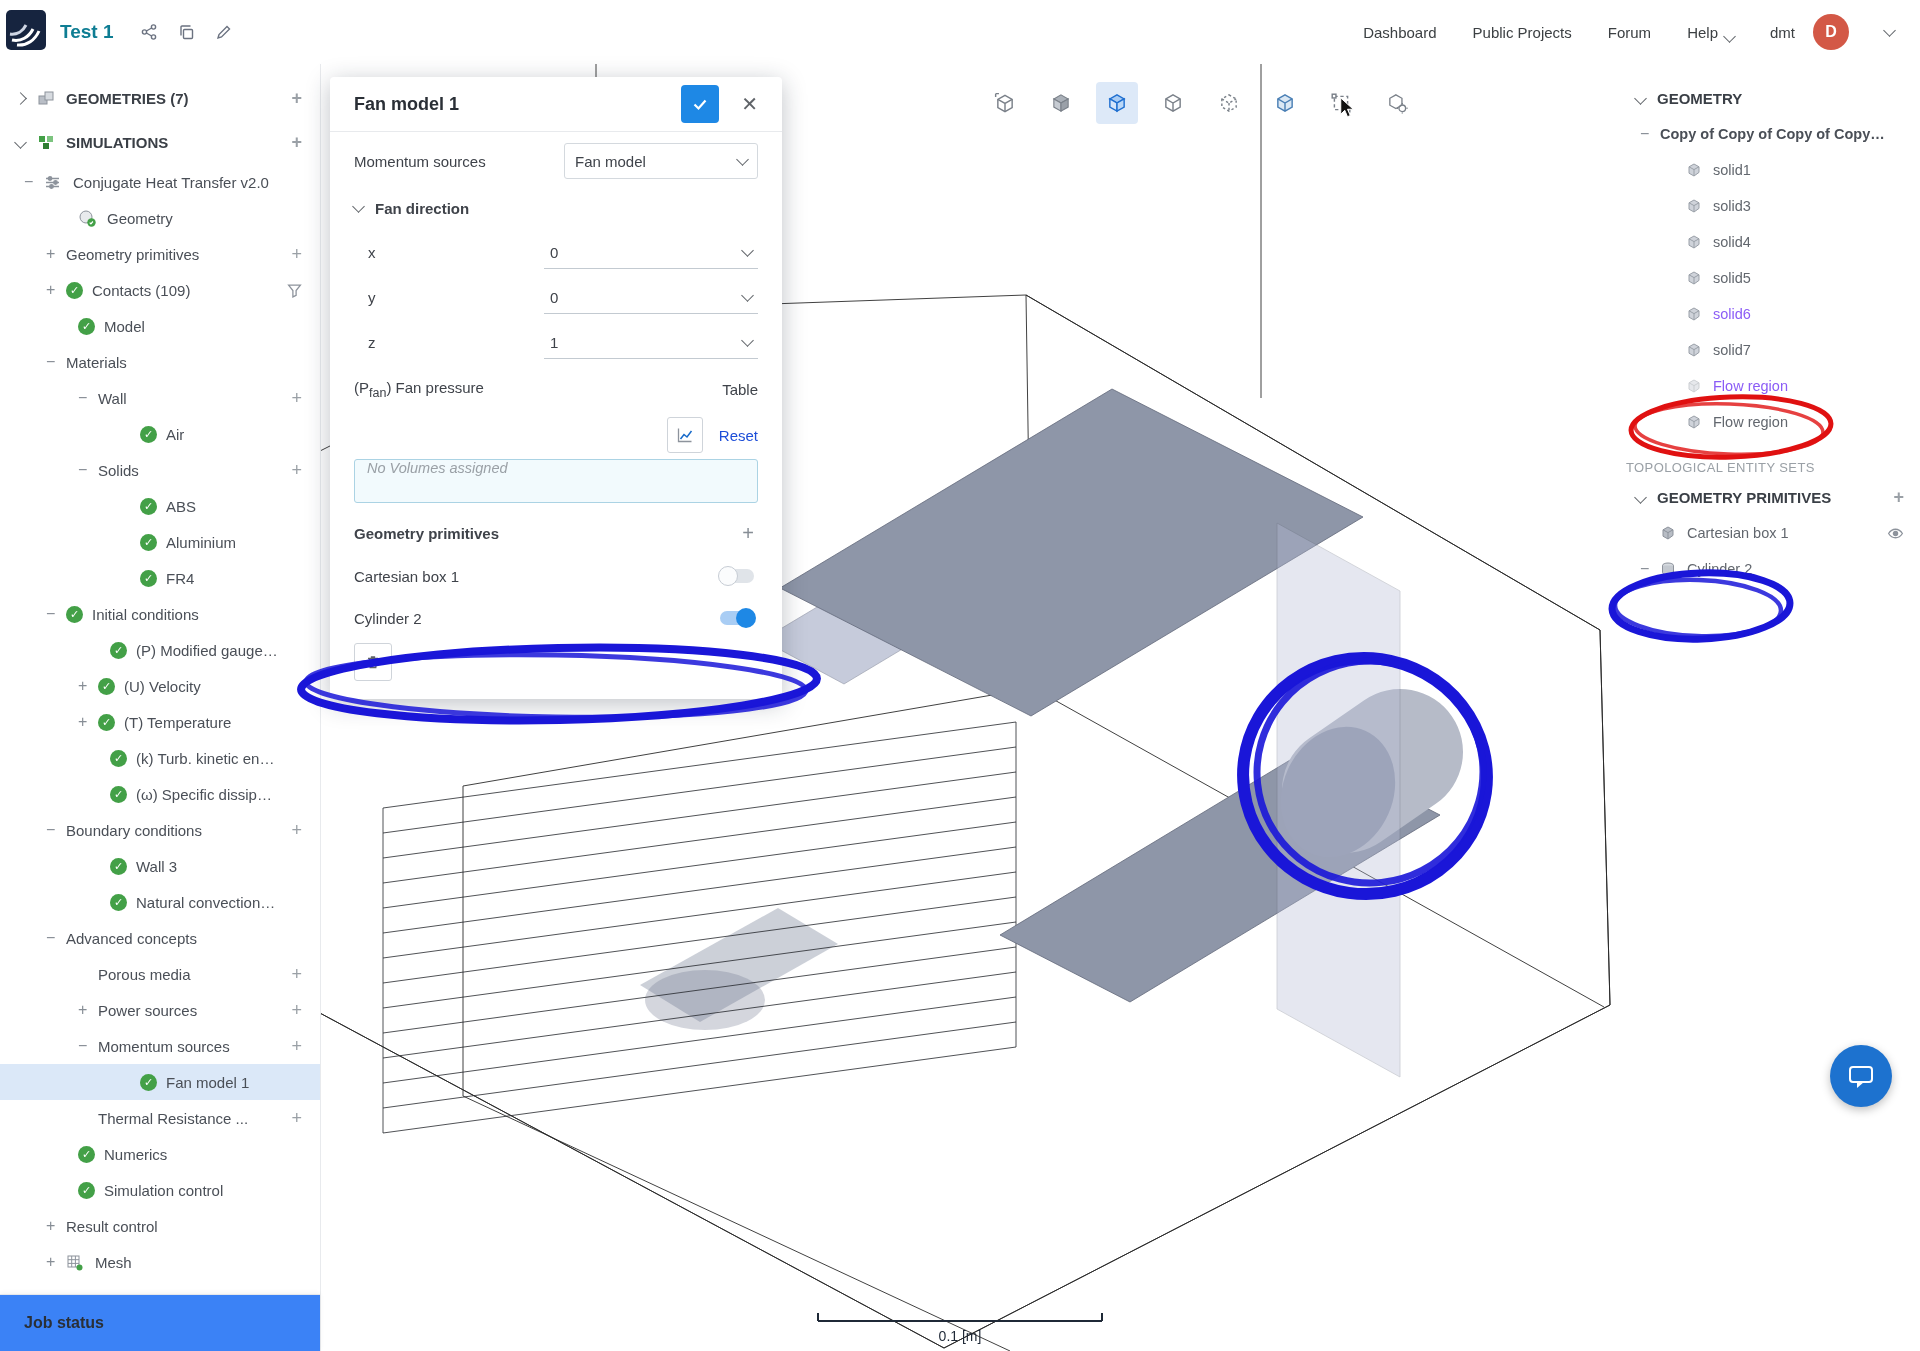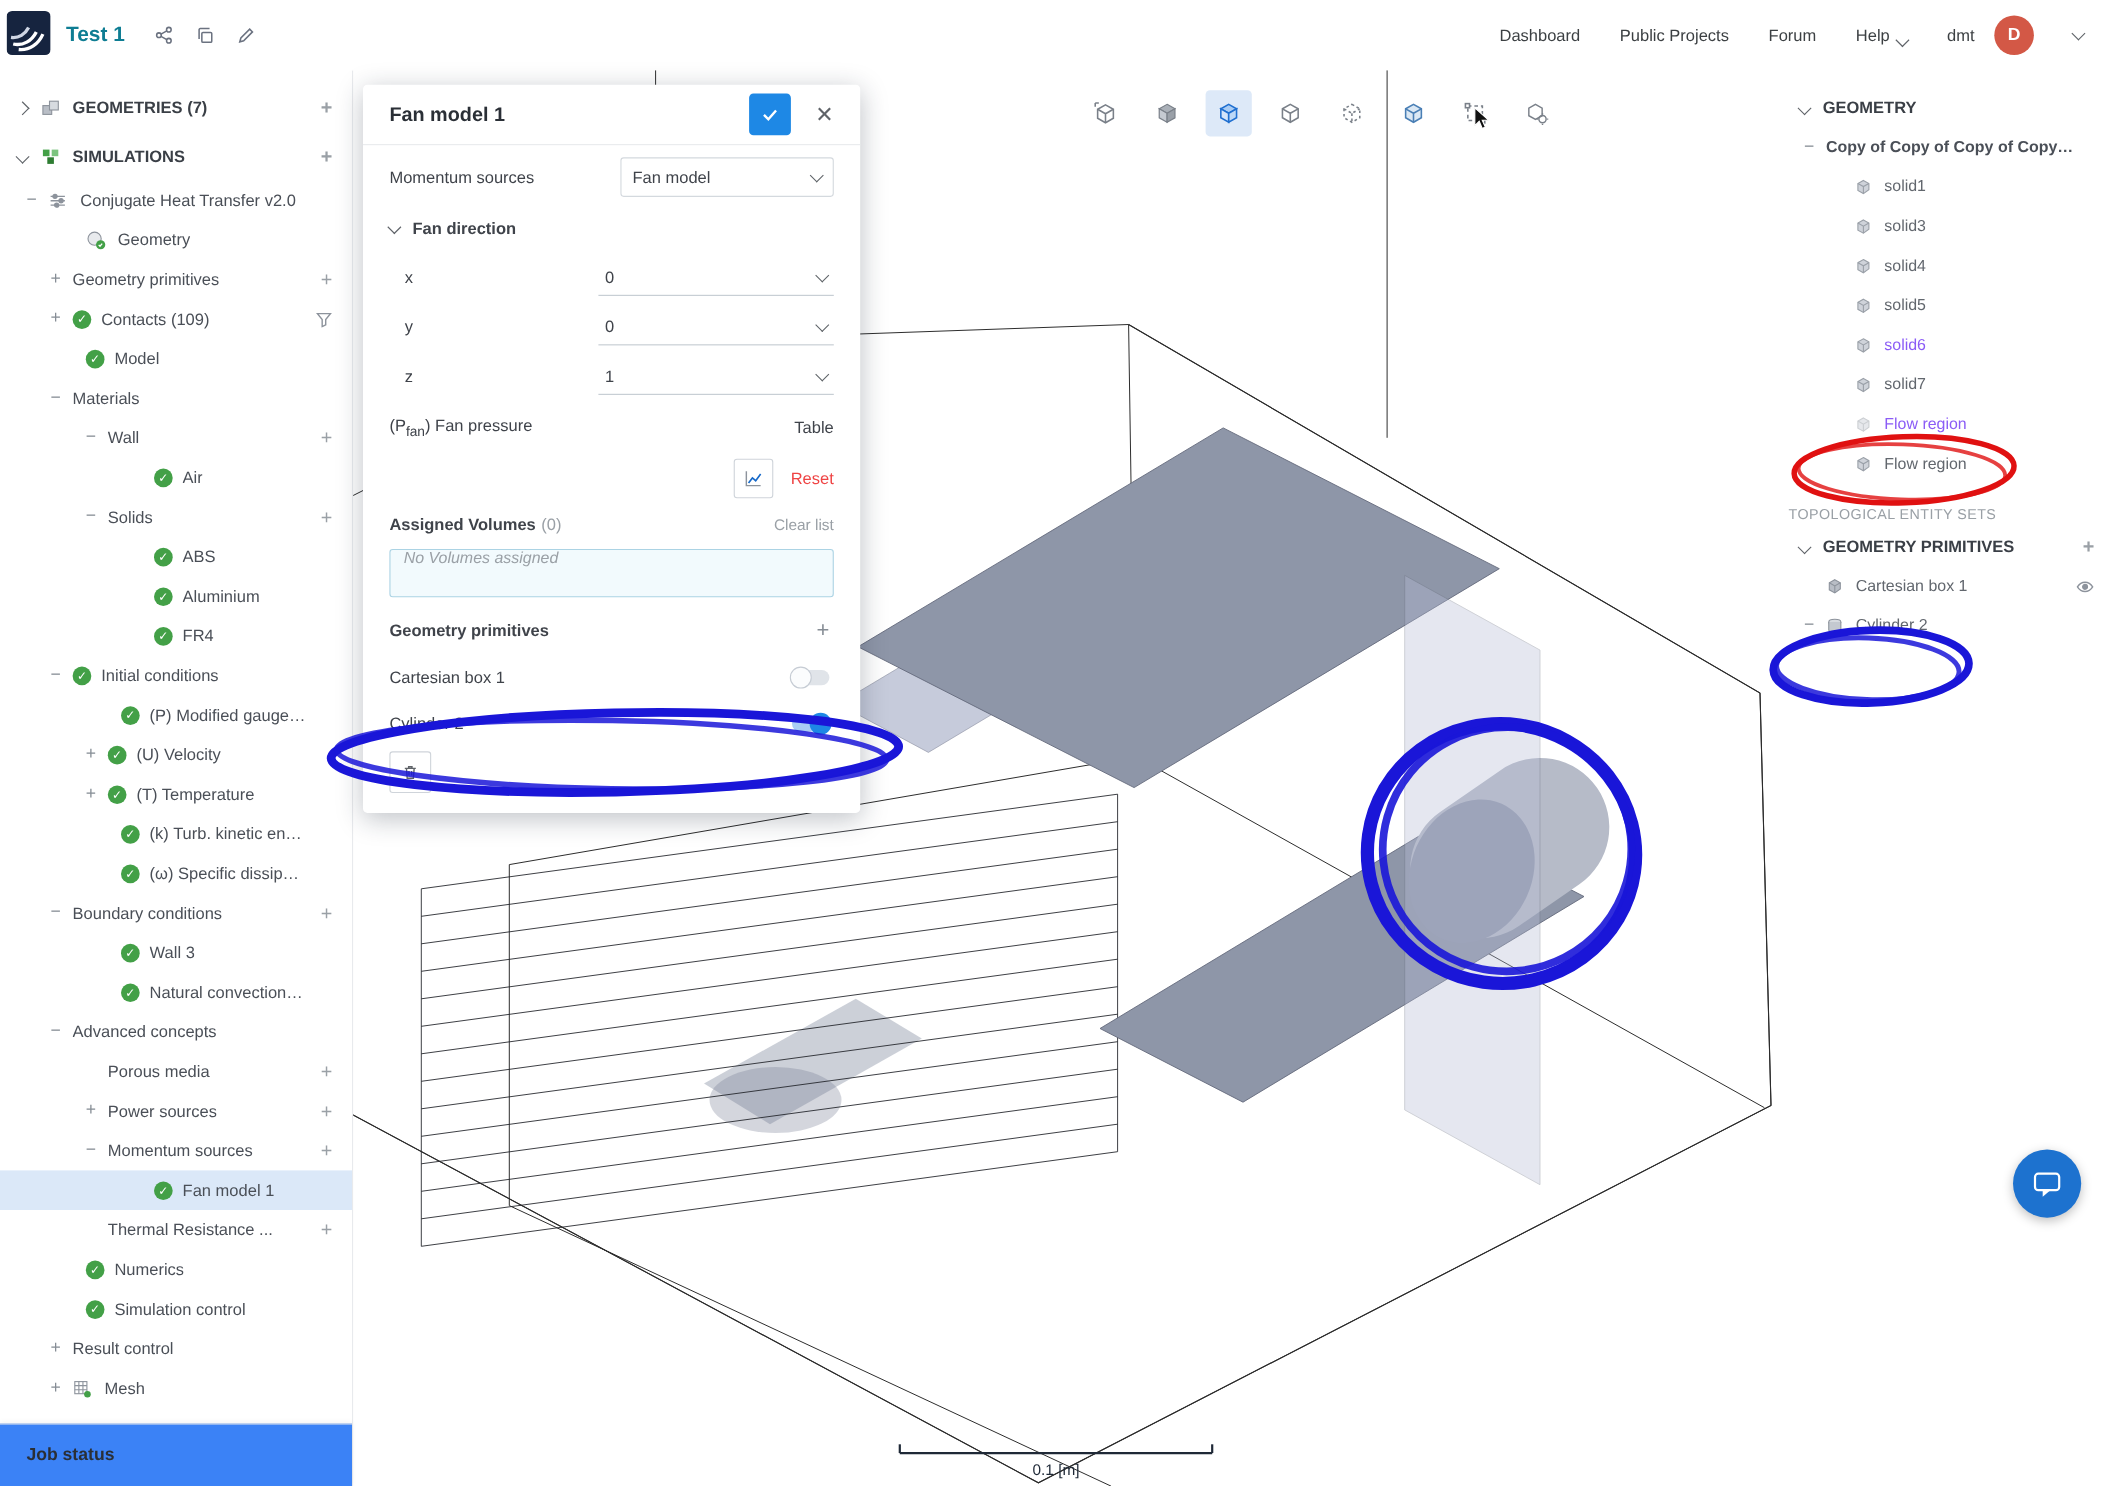--- a/index.html
+++ b/index.html
@@ -55,21 +55,21 @@
   .psec{display:flex;align-items:center;height:44px;font-weight:700;color:#3f434a;font-size:15px;}
   .psec .cv{margin-right:12px;}
   .dirrow{display:flex;align-items:center;height:45px;padding-left:14px;}
   .dirlabel{width:176px;font-size:15px;color:#3f434a;}
   .dirfield{flex:1;display:flex;align-items:center;justify-content:space-between;border-bottom:1px solid #c3cad1;
             height:32px;font-size:15px;color:#3f434a;padding:0 6px;cursor:pointer;}
   .pressrow{display:flex;align-items:center;justify-content:space-between;height:48px;}
   .resetrow{display:flex;align-items:center;justify-content:flex-end;gap:16px;height:44px;}
   .chartbtn{width:34px;height:34px;border:1px solid #cfd4da;border-radius:3px;display:flex;align-items:center;
             justify-content:center;cursor:pointer;}
-  .resetlink{font-size:15px;color:#ef4444;cursor:pointer;}
+  .resetlink{font-size:15px;color:#1d4ed8;cursor:pointer;}
   .avrow{display:flex;align-items:center;justify-content:space-between;height:40px;}
   .avleft{font-size:15px;font-weight:700;color:#3f434a;}
   .avcount{font-weight:400;color:#9aa0a6;margin-left:5px;}
   .clearlink{font-size:14px;color:#9aa0a6;cursor:pointer;}
   .volbox{height:42px;border:1px solid #abd3e4;background:#f2fafd;border-radius:3px;font-style:italic;
           color:#9aa0a6;font-size:14.5px;display:flex;align-items:flex-start;padding:0 12px;margin:2px 0 8px;}
   .gprow{display:flex;align-items:center;justify-content:space-between;height:44px;}
   .gplabel{font-size:15px;font-weight:700;color:#3f434a;}
   .plusbtn{color:#868d95;font-size:20px;cursor:pointer;padding:0 4px;}
   .togrow{display:flex;align-items:center;justify-content:space-between;height:42px;}
@@ -447,24 +447,20 @@
     </div>
     <div class="resetrow">
       <span class="chartbtn">
           <svg width="18" height="18" viewBox="0 0 18 18" fill="none">
             <path d="M2.5 2.5v13h13" stroke="#8d939c" stroke-width="1.3"></path>
             <path d="M4.5 13l3.5-4.5 3 2.5 4.5-6" stroke="#1669c9" stroke-width="1.5"></path>
           </svg>
         </span>
       <span class="resetlink">Reset</span>
     </div>
-    <div class="avrow">
-      <span class="avleft"><span>Assigned Volumes</span><span class="avcount">(0)</span></span>
-      <span class="clearlink">Clear list</span>
-    </div>
     <div class="volbox">
         <span>No Volumes assigned</span>
       </div>
     <div class="gprow">
       <span class="gplabel">Geometry primitives</span>
       <span class="plusbtn">+</span>
     </div>
     <div class="togrow">
       <span class="toglabel">Cartesian box 1</span>
       <span class="tg off">

